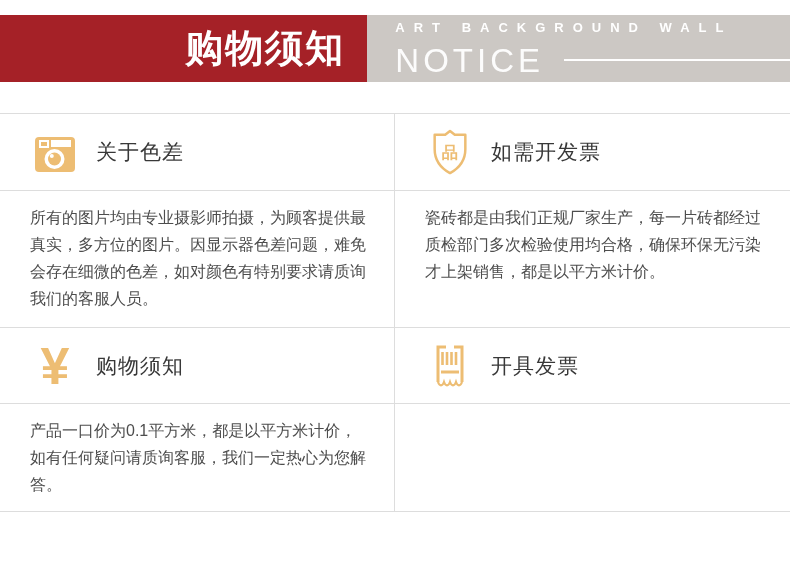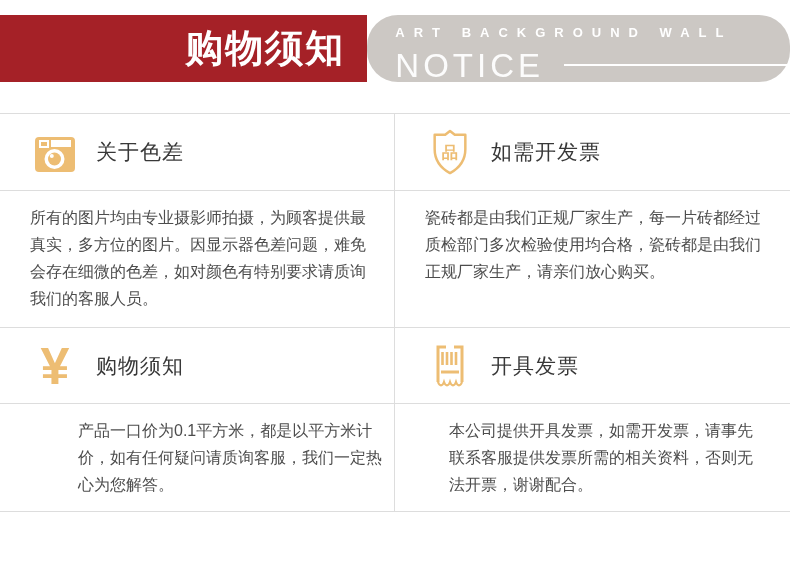--- a/index.html
+++ b/index.html
@@ -11,36 +11,36 @@
   
   .banner { margin-top:15px; height:67px; display:flex; }
   .banner-red {
     width:395px; background:#a52127; color:#fff;
     display:flex; align-items:center; justify-content:flex-end;
     padding-right:22px; box-sizing:border-box;padding-left:37px;
   }
   .banner-title { font-size:38px; font-weight:bold; letter-spacing:2px; }
   .banner-gray {
     flex:1; background:#ccc8c4; color:#fff;
-    display:flex; flex-direction:column; justify-content:flex-end;
-    padding-left:28px; box-sizing:border-box;border-radius:31px;
+    display:flex; flex-direction:column; justify-content:center;
+    padding-left:28px; box-sizing:border-box;
   }
   .banner-sub { font-size:13px; font-weight:bold; letter-spacing:9px; margin-bottom:3px; white-space:nowrap; }
   .notice-row { display:flex; align-items:center; }
   .banner-notice { font-size:33px; letter-spacing:4px; font-weight:400; opacity:0.95; line-height:1;margin-top:6px; }
   .notice-line { height:2px; width:226px; background:#fff; margin-left:20px; margin-top:4px; }
 
   
   .grid { margin-top:31px; position:relative; border-top:1px solid #ddd; }
   .vdivider { position:absolute; left:394px; top:0; bottom:0; width:1px; background:#ddd; }
   .row { display:flex; border-bottom:1px solid #ddd; }
   .row-head1 { height:76px; }
   .row-para1 { height:136px; }
   .row-head2 { height:75px; }
-  .row-para2 { height:107px;padding-left:48px; }
+  .row-para2 { height:107px; }
   .cell { width:395px; box-sizing:border-box; }
 
   .head-cell { display:flex; align-items:center; padding-left:31px; }
   .icon-box { width:48px; height:50px; display:flex; align-items:center; justify-content:center; flex:none; }
   .section-title { font-size:21px; color:#383838; margin-left:17px; letter-spacing:1px; }
 
   .para-cell { padding:13px 27px 0 30px; }
   .section-body { margin:0; font-size:16px; line-height:27px; color:#4d4d4d; }
 
   .yen-glyph { font-size:52px; line-height:1; font-weight:bold; color:#edbd73; }
@@ -90,21 +90,21 @@
         </span>
         <span class="section-title">如需开发票</span>
       </div>
     </div>
 
     <div class="row row-para1">
       <div class="cell para-cell">
         <p class="section-body">所有的图片均由专业摄影师拍摄，为顾客提供最真实，多方位的图片。因显示器色差问题，难免会存在细微的色差，如对颜色有特别要求请质询我们的客服人员。</p>
       </div>
       <div class="cell para-cell">
-        <p class="section-body">瓷砖都是由我们正规厂家生产，每一片砖都经过质检部门多次检验使用均合格，瓷砖都是由我们正规厂家生产，请亲们放心购买。</p>
+        <p class="section-body">瓷砖都是由我们正规厂家生产，每一片砖都经过质检部门多次检验使用均合格，确保环保无污染才上架销售，都是以平方米计价。</p>
       </div>
     </div>
 
     <div class="row row-head2">
       <div class="cell head-cell">
         <span class="icon-box">
           <span class="yen-glyph">¥</span>
         </span>
         <span class="section-title">购物须知</span>
       </div>
@@ -122,19 +122,16 @@
           </svg>
         </span>
         <span class="section-title">开具发票</span>
       </div>
     </div>
 
     <div class="row row-para2">
       <div class="cell para-cell">
         <p class="section-body">产品一口价为0.1平方米，都是以平方米计价，如有任何疑问请质询客服，我们一定热心为您解答。</p>
       </div>
-      <div class="cell para-cell">
-        <p class="section-body">本公司提供开具发票，如需开发票，请事先联系客服提供发票所需的相关资料，否则无法开票，谢谢配合。</p>
-      </div>
     </div>
   </div>
 
 </div>
 
 </body></html>

